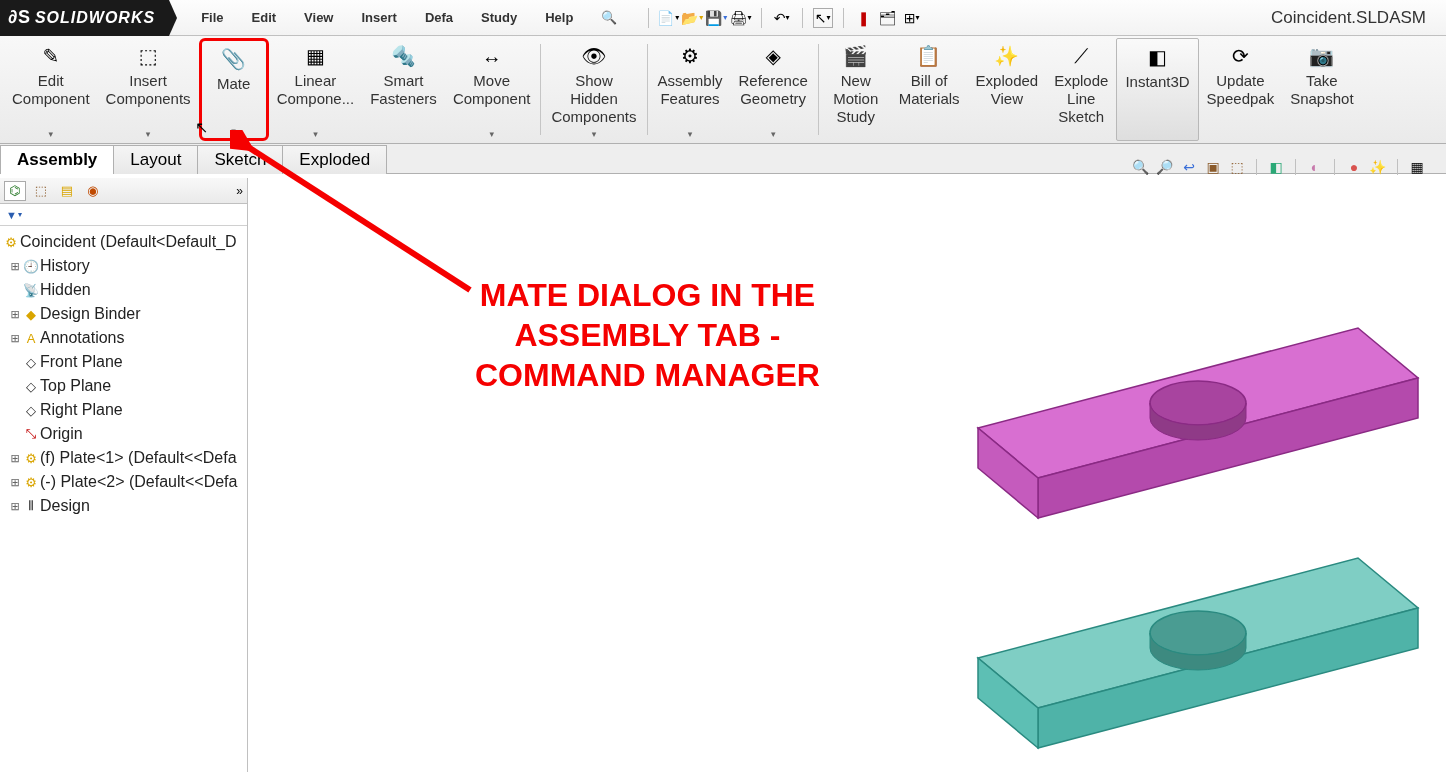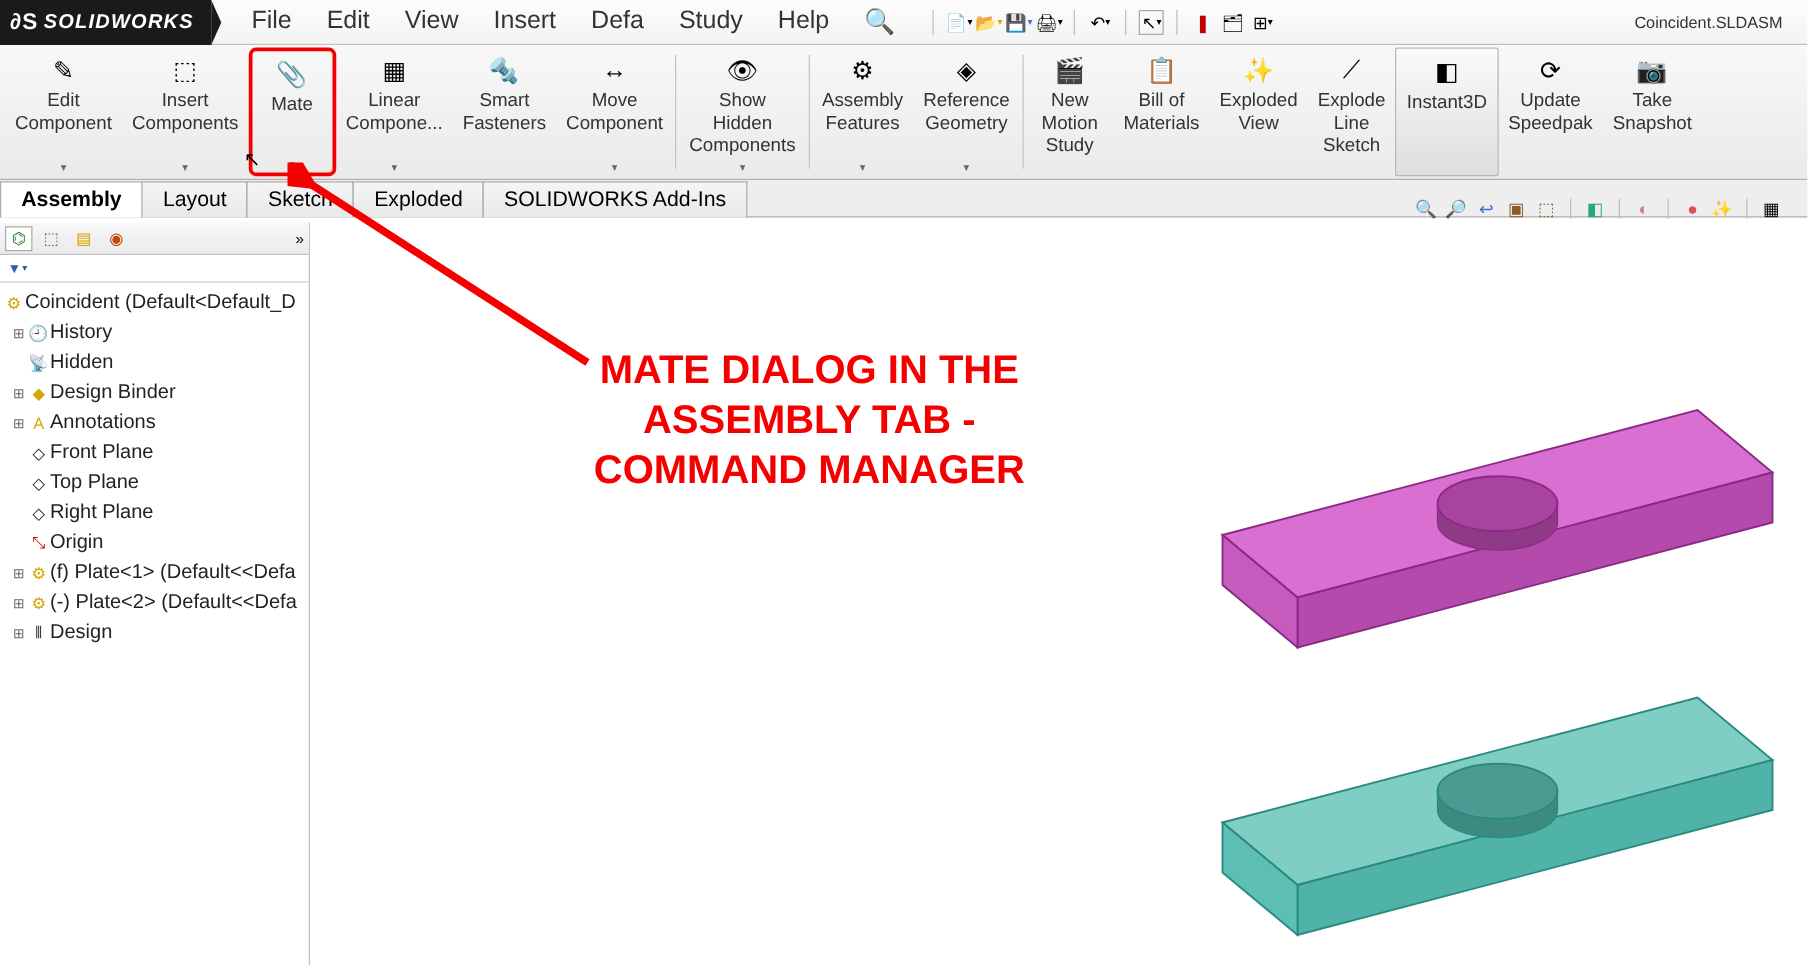--- a/index.html
+++ b/index.html
@@ -3,25 +3,25 @@
 <meta charset="utf-8">
 <style>
 * { margin: 0; padding: 0; box-sizing: border-box; font-family: "Segoe UI", Tahoma, sans-serif; }
 body { background: #fff; width: 1446px; height: 772px; overflow: hidden; position: relative; user-select: none; }
 
 
 .titlebar { height: 36px; background: linear-gradient(#fdfdfd,#f3f3f3); border-bottom: 1px solid #c0c0c0; display: flex; align-items: center; }
 .titlebar .logo { height: 36px; background:#1a1a1a; color:#fff; display:flex; align-items:center; padding:0 14px 0 8px; font-size:16px; letter-spacing:1px; font-style:italic; font-weight:bold; position:relative;}
 .titlebar .logo::after{content:"";position:absolute;right:-8px;top:0;border-left:8px solid #1a1a1a;border-top:18px solid transparent;border-bottom:18px solid transparent;}
 .menubar { display:flex; margin-left:18px; gap:0;}
-.menubar span { padding:4px 14px; font-size:20px; color:#333; cursor:default;}
+.menubar span { padding:4px 14px; font-size:13px; color:#333; cursor:default;font-weight:bold;}
 .qat { display:flex; margin-left:10px; gap:4px; align-items:center;}
 .qat .qbtn{width:20px;height:20px;display:flex;align-items:center;justify-content:center;font-size:14px;}
 .qat .sep{width:1px;height:20px;background:#c0c0c0;margin:0 6px;}
-.docname{margin-left:auto; margin-right:20px; font-size:13px; color:#333;}
+.docname{margin-left:auto; margin-right:20px; font-size:17px; color:#333;}
 
 
 .ribbon { height: 108px; background: linear-gradient(#f8f8f8,#eaeaea); border-bottom:1px solid #b0b0b0; display:flex; align-items:stretch; padding:2px 4px;}
 .rbutton { display:flex; flex-direction:column; align-items:center; justify-content:flex-start; padding:4px 8px 2px 8px; min-width:70px; position:relative;}
 .rbutton .ricon{height:28px;display:flex;align-items:center;justify-content:center;font-size:20px;}
 .rbutton .rlabel{font-size:15px;color:#333;text-align:center;line-height:18px;margin-top:2px;white-space:pre-line;}
 .rbutton .dd{font-size:9px;color:#666;margin-top:auto;}
 .rsplit{width:1px;background:#c5c5c5;margin:6px 2px;}
 .rbutton.highlight{border:3px solid #f50000;border-radius:6px;}
 .rbutton.active{background:linear-gradient(#fafafa,#dedede);border:1px solid #b8b8b8;border-radius:2px;}
@@ -187,21 +187,20 @@
       <div class="rlabel">Take
 Snapshot</div>
     </div>
   </div>
 
 <div class="doctabs" id="doctabs">
     <div class="dtab active">Assembly</div>
     <div class="dtab">Layout</div>
     <div class="dtab">Sketch</div>
     <div class="dtab">Exploded</div>
-    <div class="dtab">SOLIDWORKS Add-Ins</div>
   </div>
 
 <div class="vptb">
   <span class="vbtn">🔍</span>
   <span class="vbtn">🔎</span>
   <span class="vbtn" style="color:#3a6fd8;">↩</span>
   <span class="vbtn" style="color:#8a5a2a;">▣</span>
   <span class="vbtn" style="color:#8a5a2a;">⬚</span>
   <span class="vsep"></span>
   <span class="vbtn" style="color:#2aa876;">◧</span>

